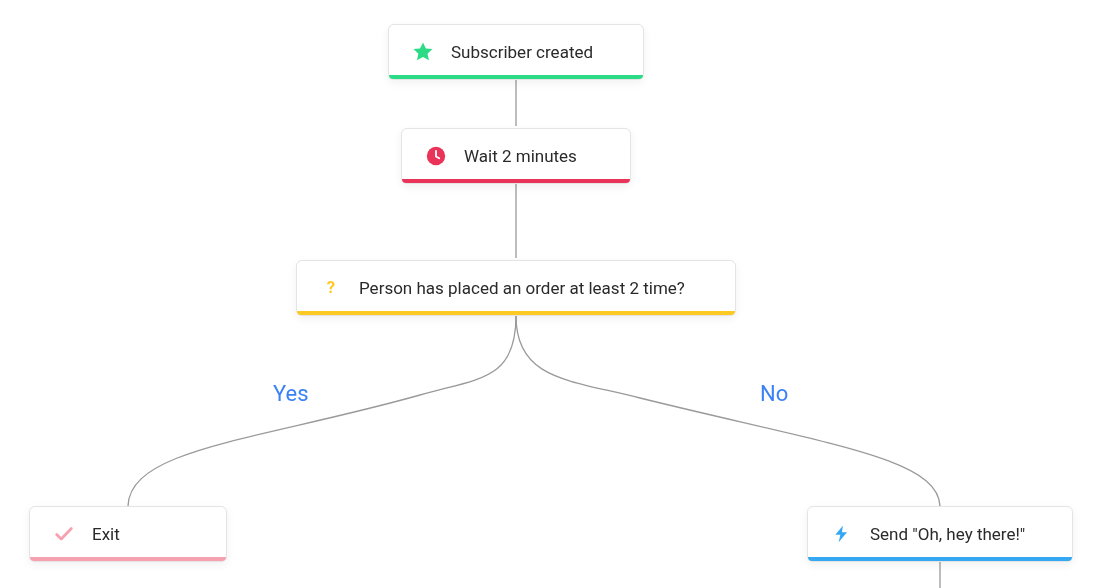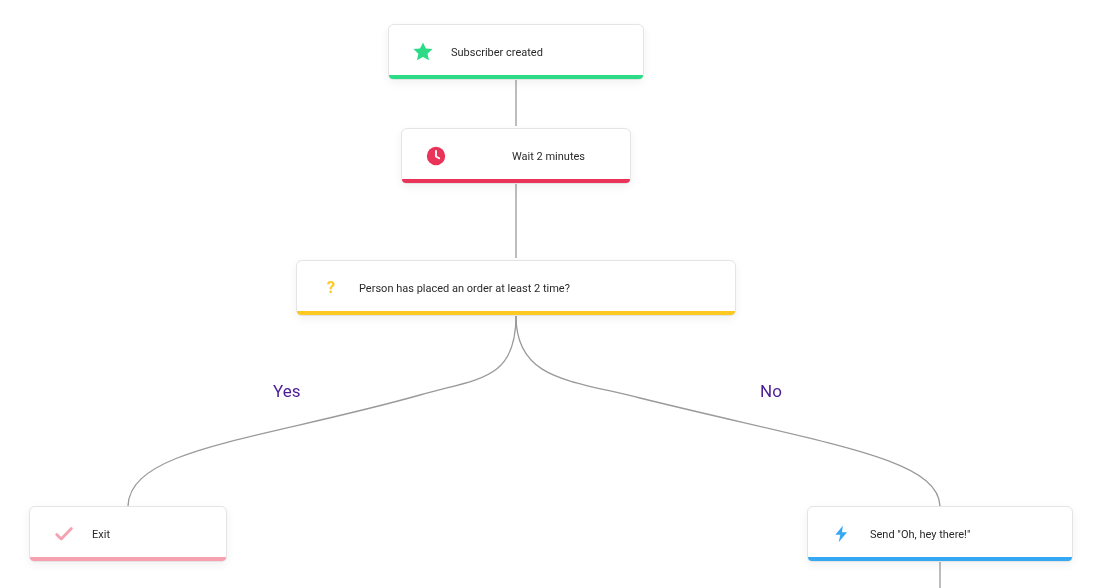--- a/index.html
+++ b/index.html
@@ -23,27 +23,27 @@
     height: 4px;
     border-bottom-left-radius: 6px;
     border-bottom-right-radius: 6px;
   }
   .node .icon {
     width: 24px; height: 24px; margin-right: 16px; flex: 0 0 24px;
     display: inline-flex; align-items: center; justify-content: center;
   }
   .node .label {
     color: #2a2a2a;
-    font-size: 11px;
+    font-size: 17px;
     white-space: nowrap;
   }
   .branch-label {
     position: absolute;
-    color: #4c1d95;
-    font-size: 17px;
+    color: #3b82f6;
+    font-size: 22px;
     background: transparent;
   }
 </style>
 </head>
 <body>
 
 <div class="canvas">
 
   <svg class="connectors" viewBox="0 0 1116 588">
     <g stroke="#9a9a9a" stroke-width="1.3" fill="none">
@@ -64,21 +64,21 @@
   <div class="node" style="left:388px; top:24px; width:256px;">
     <span class="icon">
       <svg viewBox="0 0 24 24" width="24" height="24">
           <path fill="#2ddb87" d="M12 2.5l2.9 6 6.6.6-5 4.6 1.5 6.5L12 16.9 5.9 20.2l1.5-6.5-5-4.6 6.6-.6z"></path>
         </svg>
     </span>
     <span class="label">Subscriber created</span>
     <span class="bar" style="background:#2ddb87"></span>
   </div>
 
-  <div class="node" style="left:401px; top:128px; width:230px;gap:48px;">
+  <div class="node" style="left:401px; top:128px; width:230px;">
     <span class="icon">
       <svg viewBox="0 0 24 24" width="22" height="22">
           <circle cx="12" cy="12" r="10" fill="#ea3358"></circle>
           <path d="M12 6.5v6l3.5 2" stroke="#ffffff" stroke-width="2" fill="none" stroke-linecap="round"></path>
         </svg>
     </span>
     <span class="label">Wait 2 minutes</span>
     <span class="bar" style="background:#ea3358"></span>
   </div>
 

